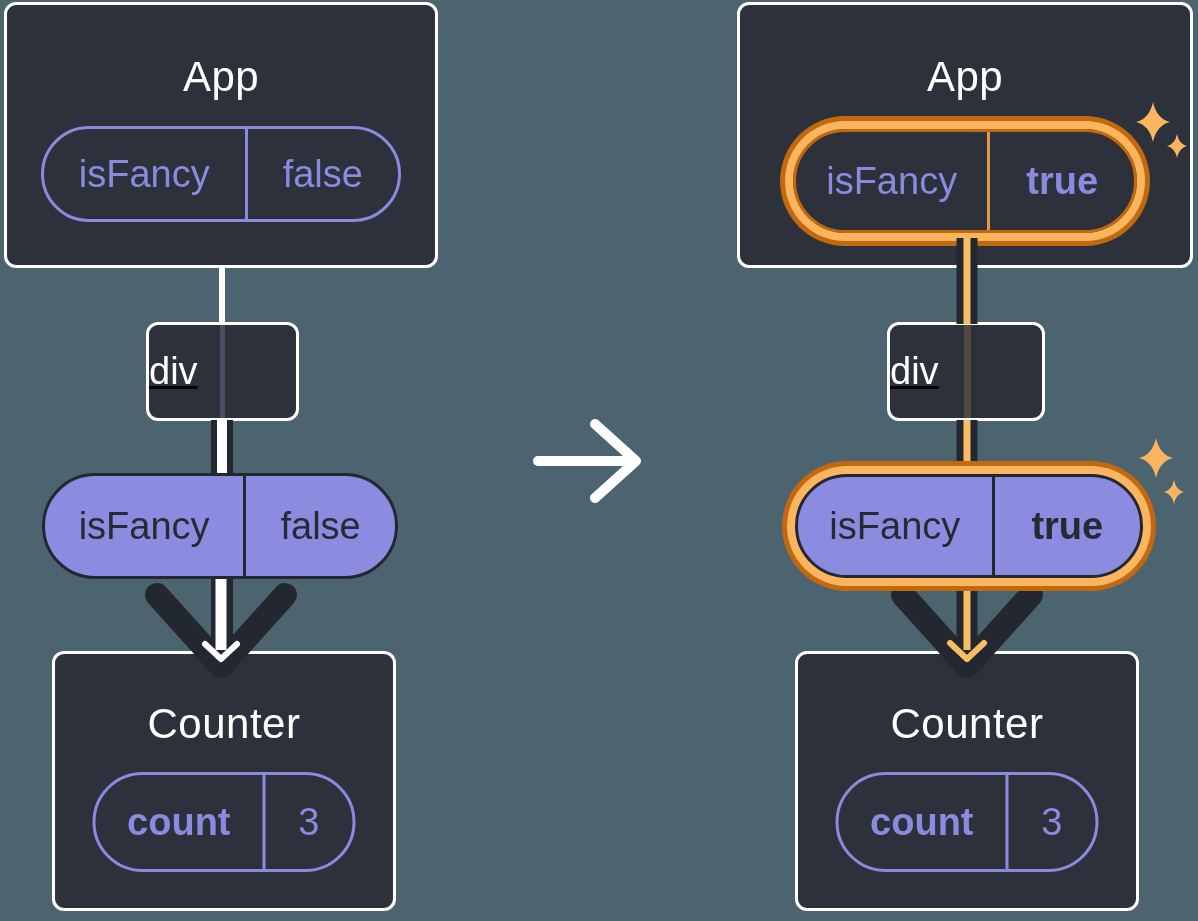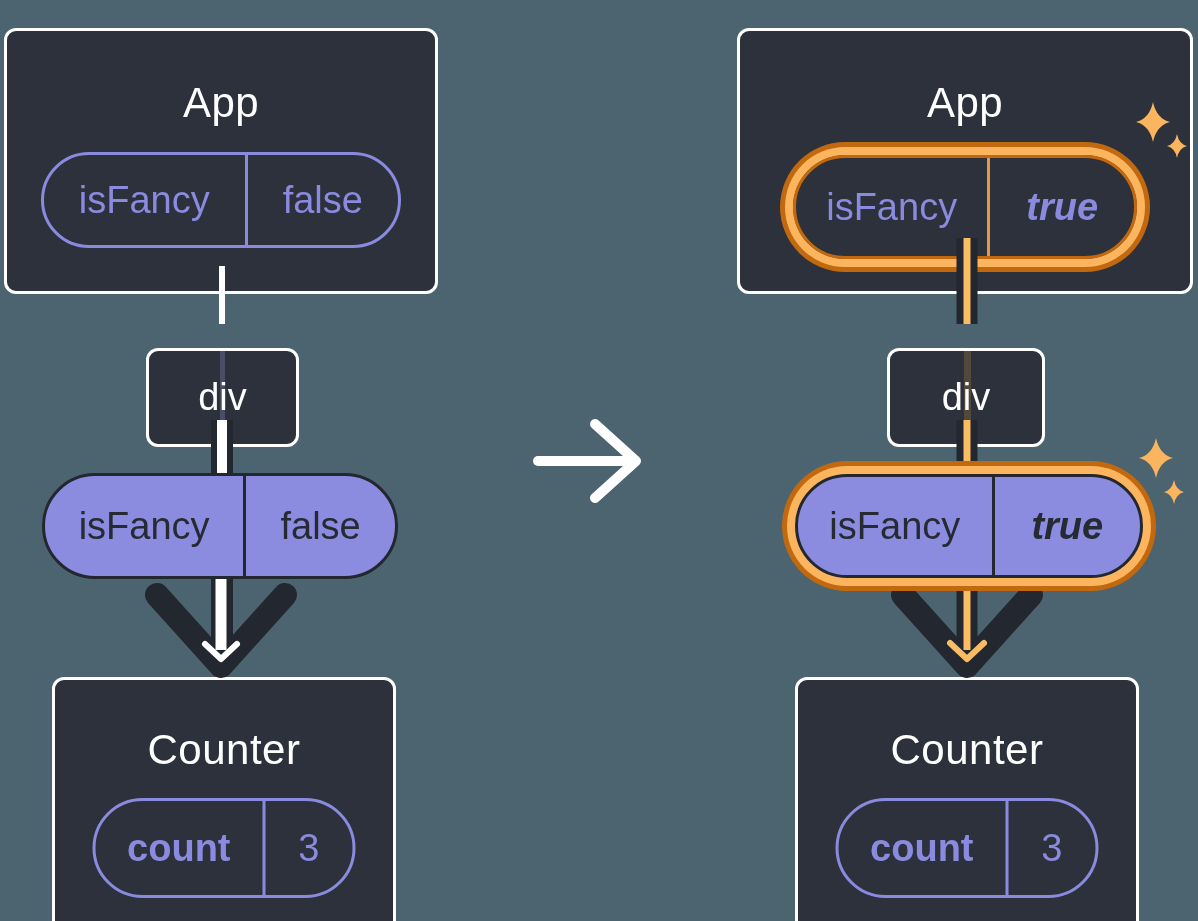--- a/index.html
+++ b/index.html
@@ -20,21 +20,21 @@
   }
   html,body{margin:0;padding:0;background:var(--c-background);}
   .stage{
     position:relative;width:1198px;height:921px;overflow:hidden;
     background:var(--c-background);
     font-family:"Liberation Sans","DejaVu Sans",sans-serif;
   }
   .box{
     position:absolute;background:var(--c-panel);
     border:3px solid var(--c-panel-border);
-    border-radius:12px;box-sizing:border-box;z-index:2;margin-top:26px;
+    border-radius:12px;box-sizing:border-box;z-index:2;
   }
   .box-title{
     width:100%;text-align:center;color:var(--c-white);
     font-size:42px;font-weight:500;letter-spacing:0.5px;
   }
   .pill{
     position:absolute;display:flex;align-items:stretch;
     border-radius:999px;box-sizing:border-box;overflow:hidden;z-index:6;
   }
   .pill .cell{
@@ -44,26 +44,26 @@
   .pill .cell.name{flex:0 0 57.5%;}
   .pill .cell.value{flex:1 1 auto;}
   .pill.counter-pill .cell.name{flex:0 0 66%;font-weight:bold;}
   .pill.outline{border:3px solid var(--c-purple);background:transparent;color:var(--c-purple);}
   .pill.outline .cell.name{border-right:3px solid var(--c-purple);}
   .pill.filled{border:3px solid var(--c-dark);background:var(--c-purple-fill);color:var(--c-dark-text);}
   .pill.filled .cell.name{border-right:3px solid var(--c-dark);}
   .pill.highlight{box-shadow:0 0 0 8px var(--c-orange-light),0 0 0 13px var(--c-orange);}
   .pill.outline.highlight{border-color:var(--c-orange);color:var(--c-purple);}
   .pill.outline.highlight .cell.name{border-right:3px solid var(--c-orange-divider);}
-  .bold{font-weight:bold;font-style:italic;}
+  .bold{font-weight:bold;}
   .muted-line{position:absolute;top:0;bottom:0;z-index:1;}
   .div-label{position:relative;z-index:3;color:var(--c-white);font-size:38px;font-weight:500;}
   svg.overlay{position:absolute;left:0;top:0;z-index:5;pointer-events:none;}
   svg.sparkles{position:absolute;z-index:9;pointer-events:none;}
-  .centered{display:flex;align-items:center;justify-content:center;}
+  .centered{display:flex;align-items:center;text-decoration:underline;}
 </style>
 </head>
 <body>
 
 <div class="stage">
 
   <svg class="overlay" width="1198" height="921" viewBox="0 0 1198 921">
 
     <g>
 

